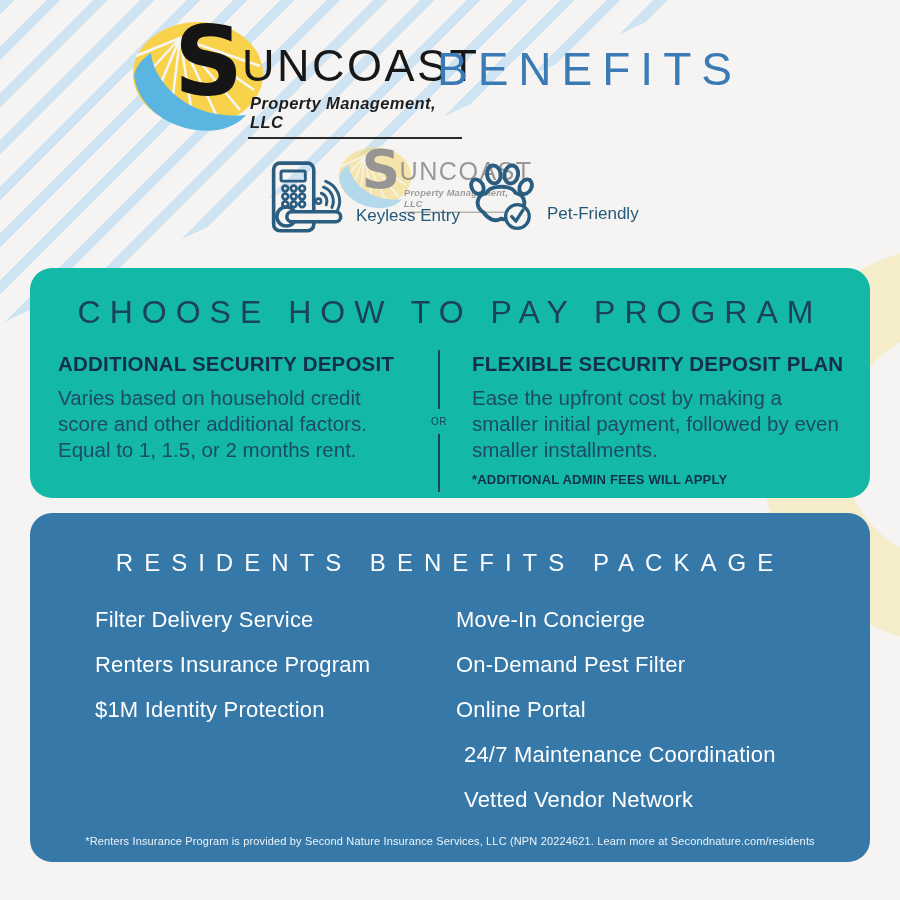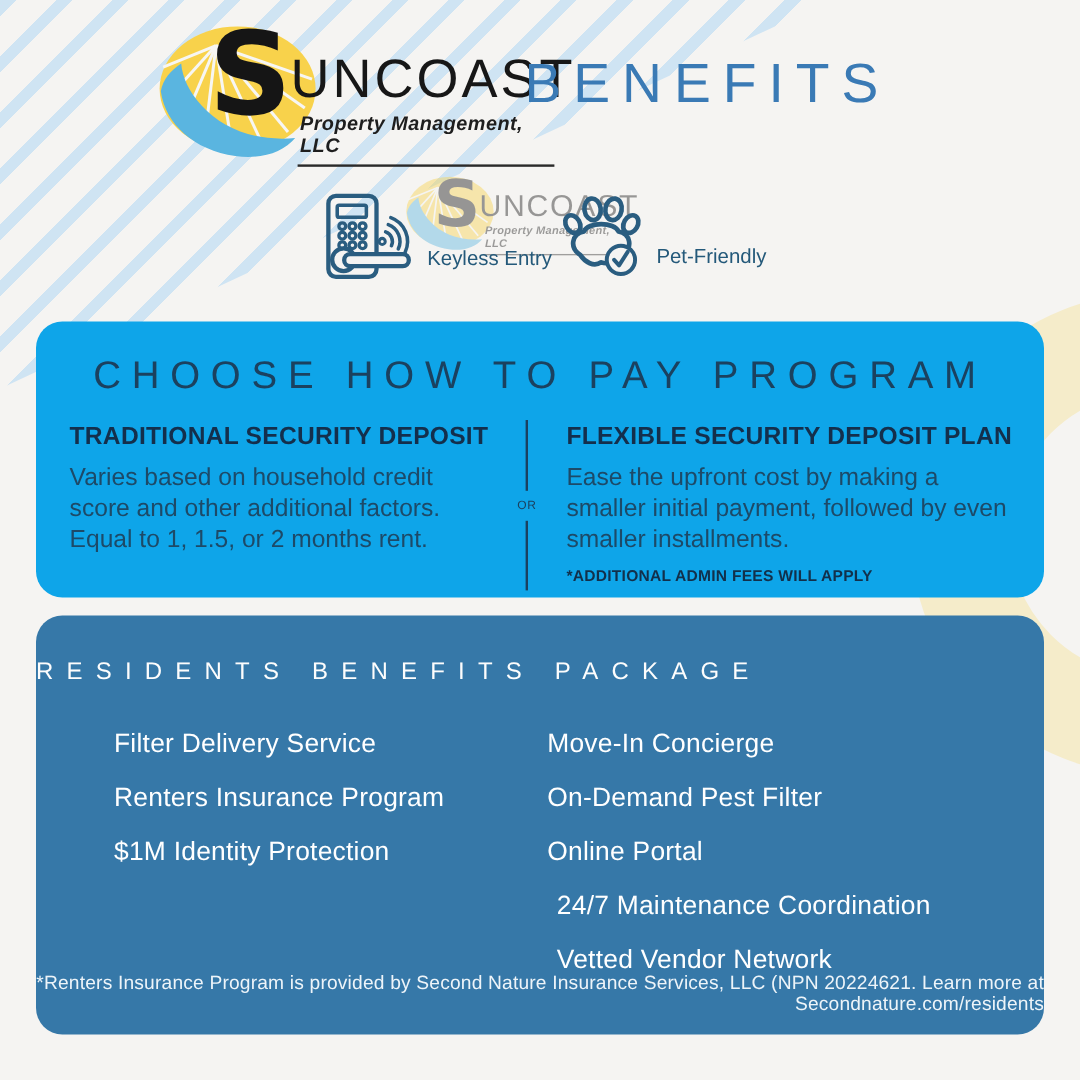--- a/index.html
+++ b/index.html
@@ -49,21 +49,21 @@
   
   .feature{position:absolute;display:flex;align-items:center;gap:8px;z-index:2;}
   .feature-keyless{left:270px;top:160px;}
   .feature-pet{left:463px;top:158px;}
   .feature-label{margin-top:36px;font-size:17px;font-weight:500;color:#24597a;}
   .icon-stroke{stroke:#2a5d80;fill:none;}
 
   
   .card-pay{
     position:absolute;left:30px;top:268px;width:840px;height:230px;
-    background:#0ea5e9;border-radius:22px;z-index:2;
+    background:#14b8a6;border-radius:22px;z-index:2;
   }
   .pay-title{
     position:absolute;top:26px;left:0;right:0;text-align:center;
     font-size:32px;font-weight:500;letter-spacing:9px;color:#1b415f;
   }
   .pay-col{position:absolute;top:84px;z-index:2;}
   .pay-col-left{left:28px;width:352px;}
   .pay-col-right{left:442px;width:376px;}
   .pay-heading{font-size:20.5px;font-weight:700;letter-spacing:.2px;color:#142f4c;}
   .pay-body{margin-top:9px;font-size:20.5px;line-height:1.28;font-weight:500;color:#1d4a68;}
@@ -74,31 +74,31 @@
   }
   .or-line{width:2.5px;flex:1;background:#1b415f;}
   .or-label{font-size:10px;font-weight:400;color:#1b415f;padding:7px 0;letter-spacing:.5px;}
 
   
   .card-rbp{
     position:absolute;left:30px;top:513px;width:840px;height:349px;
     background:#3678a8;border-radius:22px;z-index:2;color:#ffffff;
   }
   .rbp-title{
-    position:absolute;top:36px;left:0;right:0;
-    font-size:20px;font-weight:500;letter-spacing:11px;color:#fdfdfd;
+    position:absolute;top:36px;left:0;right:0;text-align:center;
+    font-size:24px;font-weight:500;letter-spacing:11px;color:#fdfdfd;
   }
   .rbp-col{position:absolute;top:94px;list-style:none;margin:0;padding:0;}
   .rbp-col-left{left:65px;}
   .rbp-col-right{left:426px;}
   .rbp-item{font-size:22px;font-weight:400;margin-bottom:19px;letter-spacing:.2px;}
   .rbp-item.indent{margin-left:8px;}
   .rbp-footnote{
-    position:absolute;left:0;right:0;bottom:15px;text-align:right;
-    font-size:16px;font-weight:400;color:#edf4f9;letter-spacing:.15px;
+    position:absolute;left:0;right:0;bottom:15px;text-align:center;
+    font-size:11px;font-weight:400;color:#edf4f9;letter-spacing:.15px;
   }
 </style>
 </head>
 <body>
 
 <div class="canvas">
 
   <div class="stripes"></div>
   <svg class="ring-svg" width="900" height="900" viewBox="0 0 900 900">
     <circle cx="960" cy="445" r="160" fill="none" stroke="#f5ecca" stroke-width="82"></circle>
@@ -166,21 +166,21 @@
         <path d="M47.5 57 L51.5 61.5 L58.5 50.5" stroke-width="3.2" fill="none"></path>
       </g>
     </svg>
     <span class="feature-label">Pet-Friendly</span>
   </div>
 
   <div class="card-pay">
     <div class="pay-title">CHOOSE HOW TO PAY PROGRAM</div>
 
     <div class="pay-col pay-col-left">
-      <div class="pay-heading">TRADITIONAL SECURITY DEPOSIT</div>
+      <div class="pay-heading">ADDITIONAL SECURITY DEPOSIT</div>
       <div class="pay-body">Varies based on household credit score and other additional factors. Equal to 1, 1.5, or 2 months rent.</div>
     </div>
 
     <div class="or-divider">
       <span class="or-line"></span>
       <span class="or-label">OR</span>
       <span class="or-line"></span>
     </div>
 
     <div class="pay-col pay-col-right">

